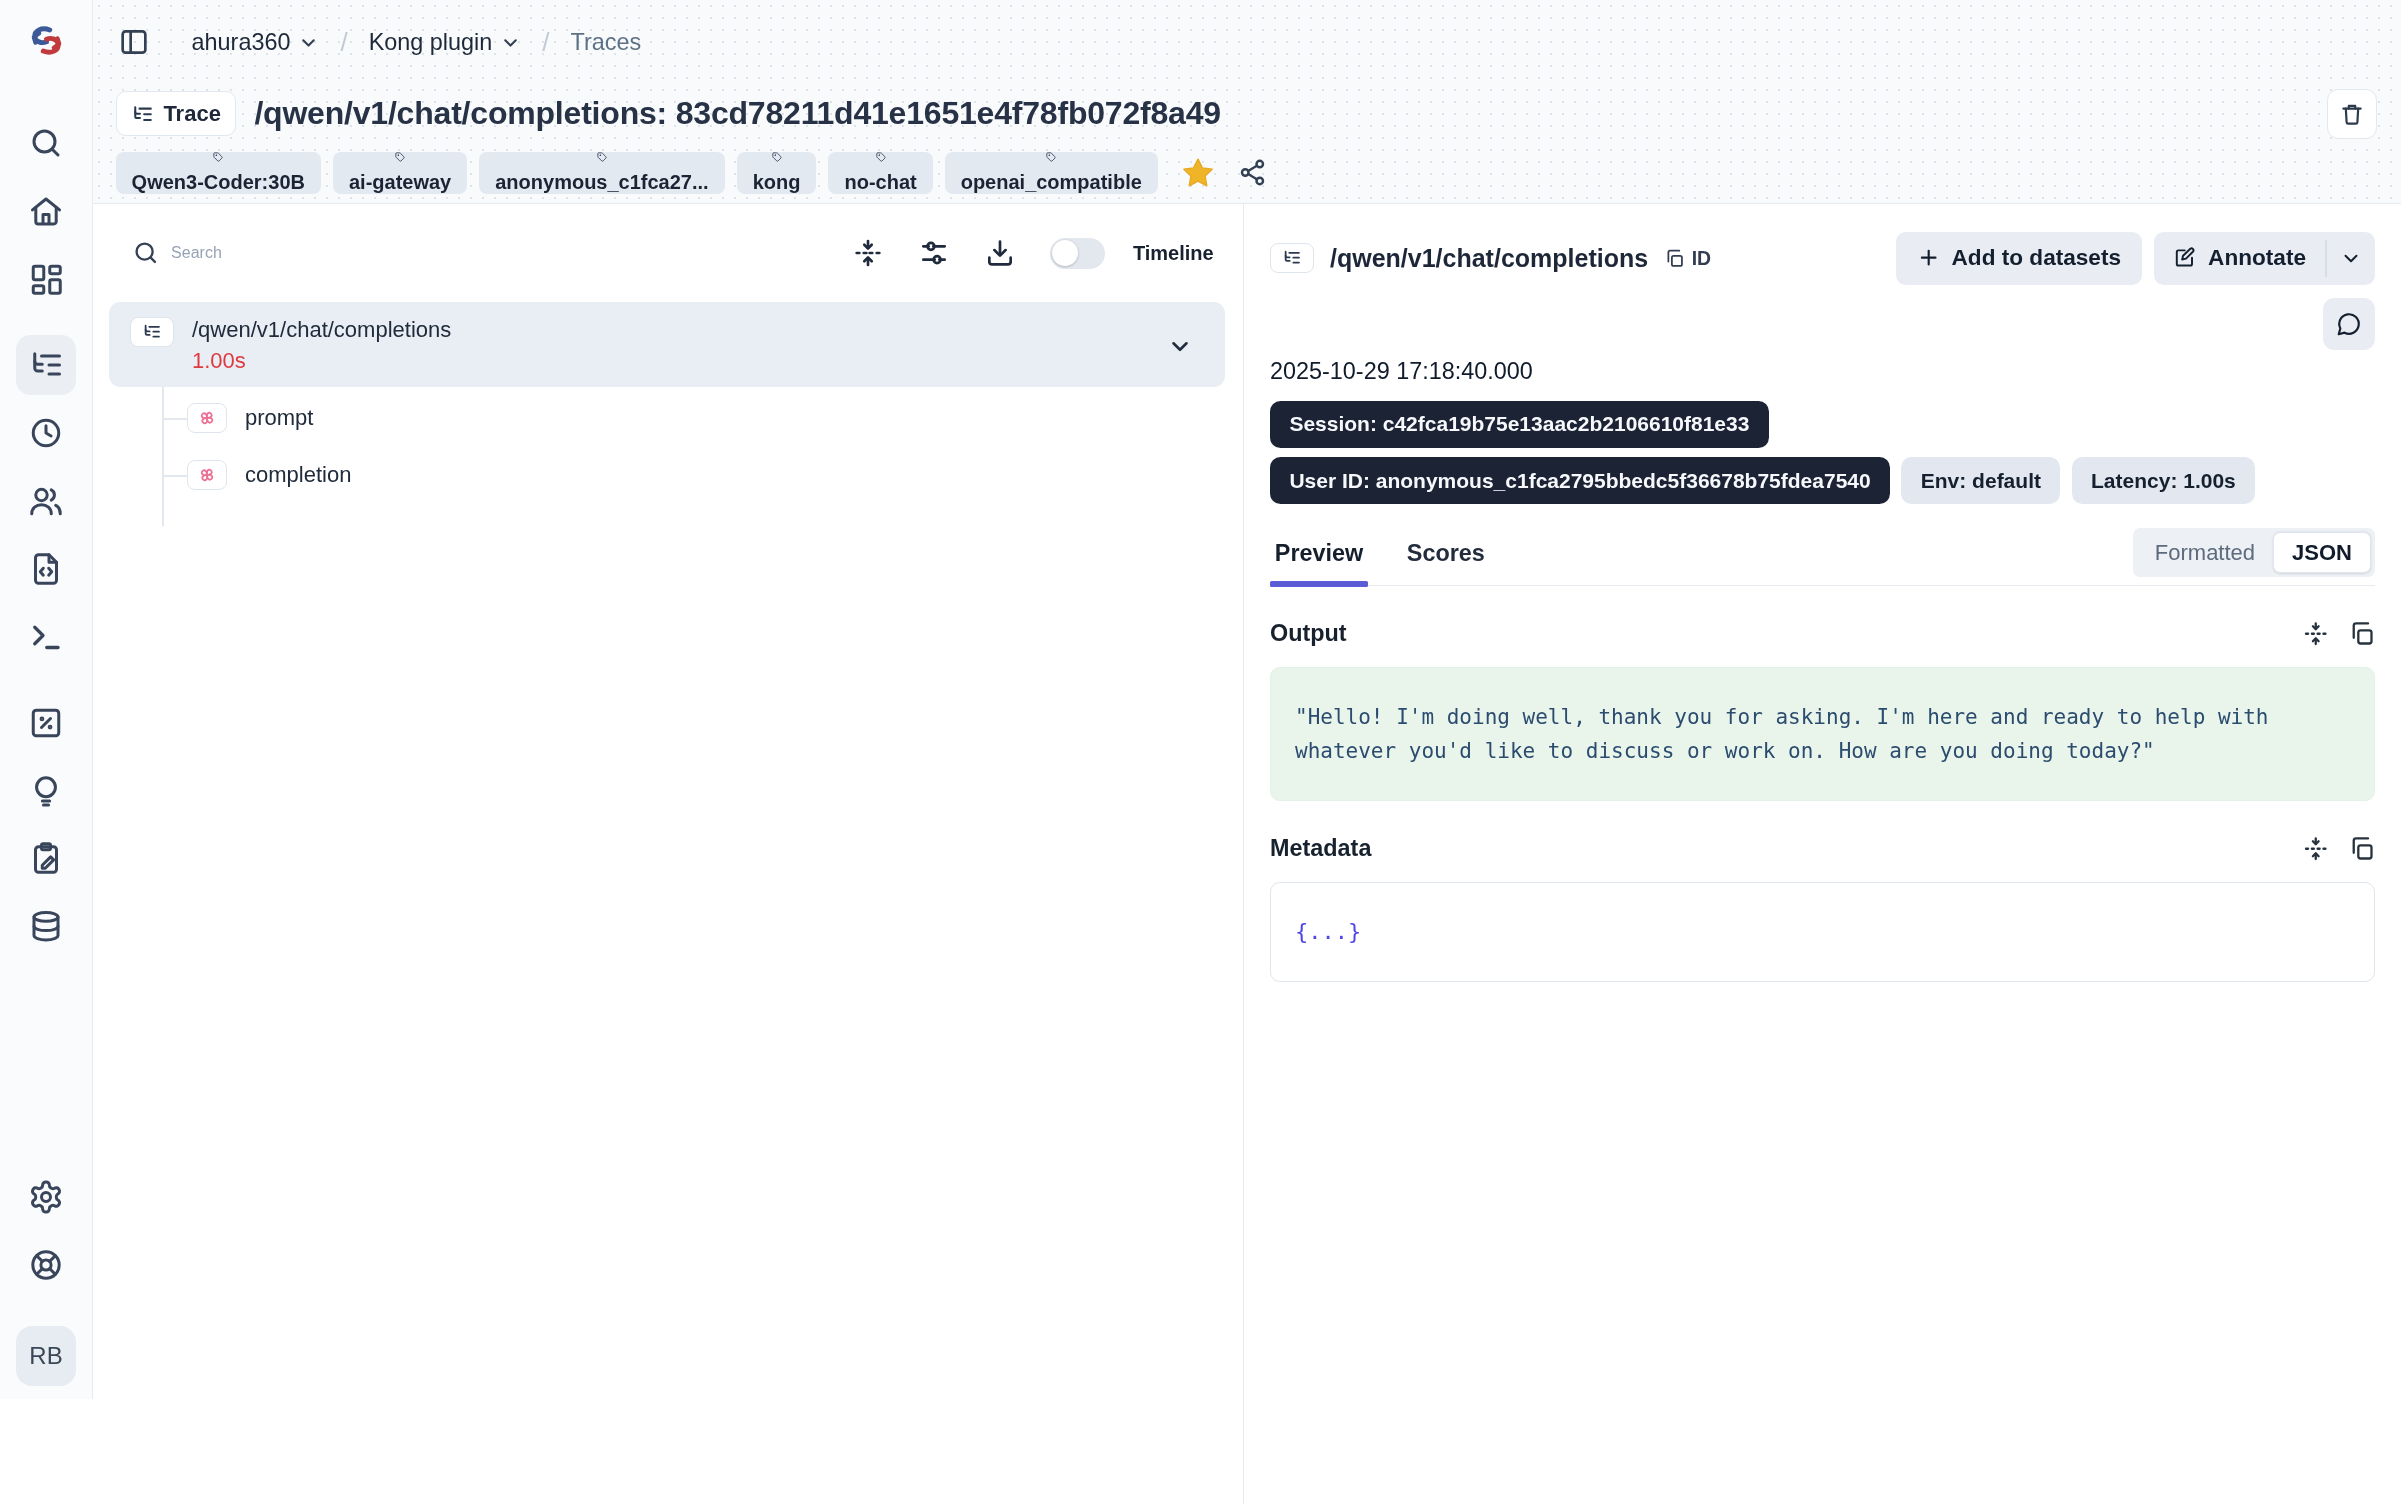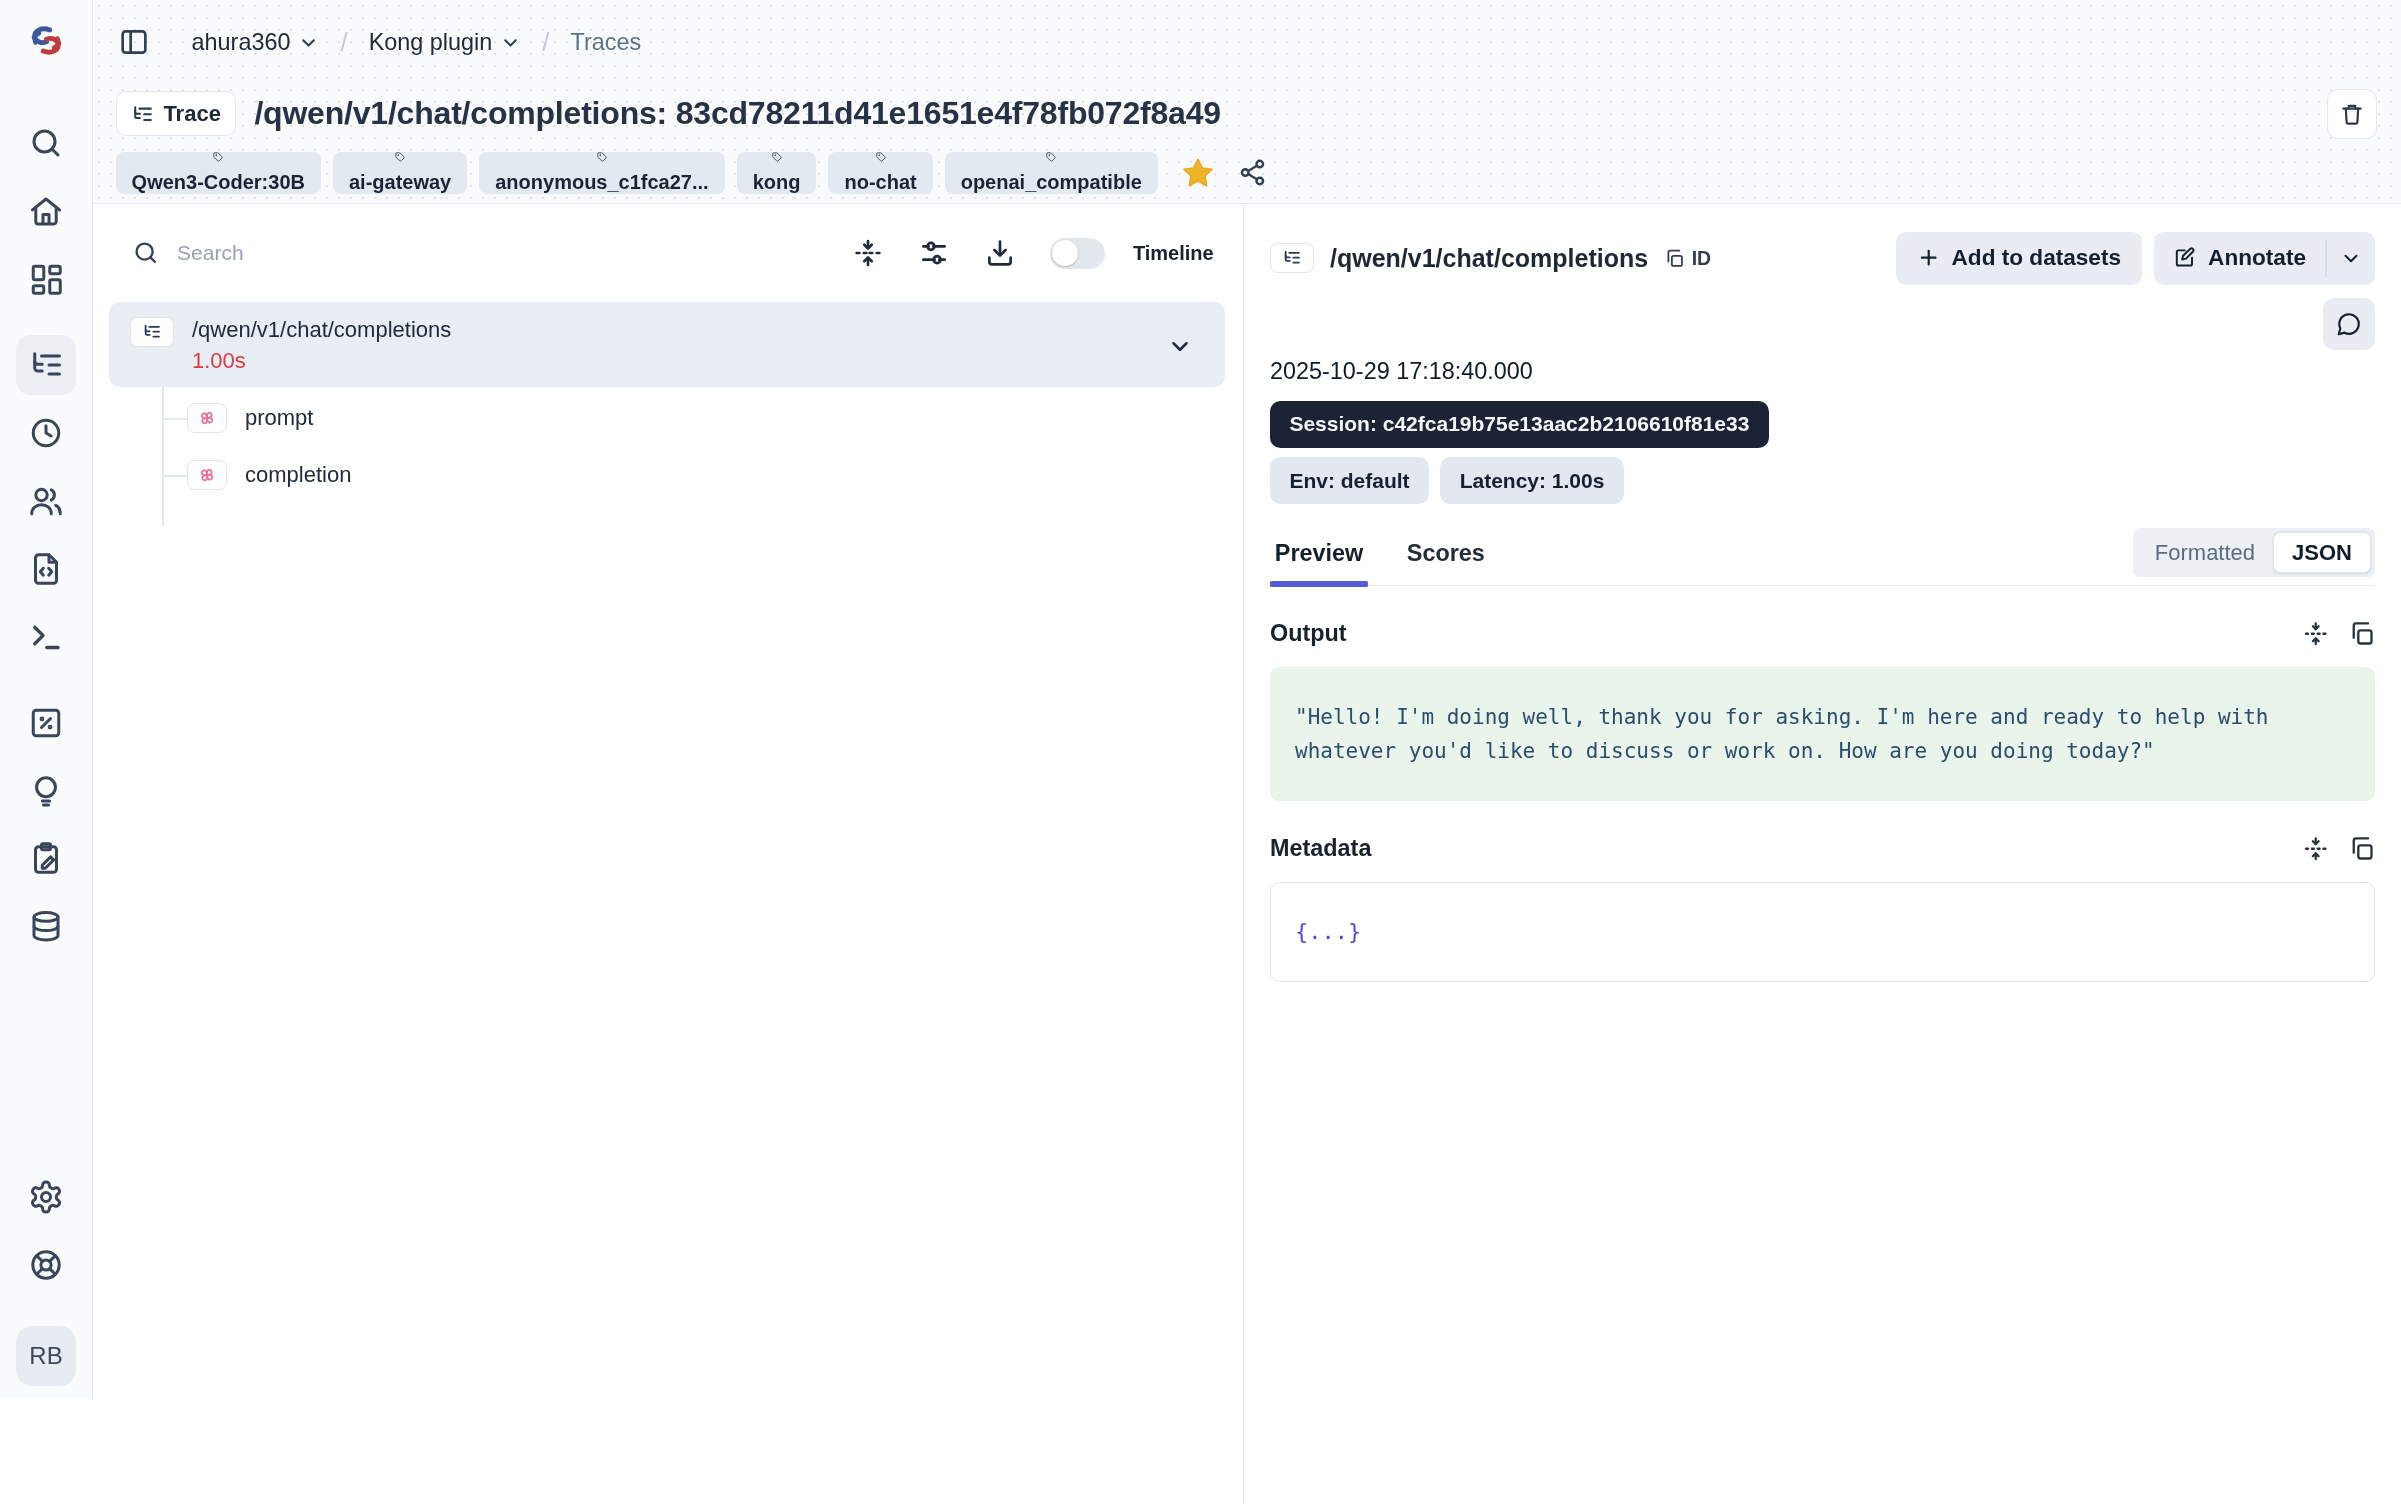--- a/index.html
+++ b/index.html
@@ -58,21 +58,21 @@
 
   
   .content { flex:1; display:flex; min-height:0; border-bottom:1.6px solid #e7ebf0; height:1294px; }
   .left-panel { width:1151px; border-right:1.6px solid #e7ebf0; background:#fff; flex-shrink:0;
     padding:22.6px 18px 0 16px; }
   .right-panel { flex:1; background:#fff; padding:27.5px 26px 0 26px; min-width:0; }
 
   
   .search-row { display:flex; align-items:center; padding:0 11.3px 0 22.6px; height:53px; }
   .search-row .mag { width:27.5px; height:27.5px; color:#33405400; color:#344054; }
-  .search-input { border:none; outline:none; background:transparent; font-size:21px; margin-left:18px;
+  .search-input { border:none; outline:none; background:transparent; font-size:16px; margin-left:12px;
     flex:1; color:#1e293b; font-family:"Liberation Sans", sans-serif; min-width:81px; }
   .search-input::placeholder { color:#97a3b4; }
   .tool-ic { width:32px; height:32px; color:#1f2b3d; margin-left:34px; cursor:pointer; flex-shrink:0; }
   .switch { width:55px; height:31px; border-radius:15.4px; background:#e3e8ef; margin-left:34px;
     position:relative; cursor:pointer; flex-shrink:0; }
   .switch .knob { position:absolute; left:2.4px; top:2.4px; width:26px; height:26px; border-radius:50%;
     background:#fff; box-shadow:0 0.8px 2.4px rgba(0,0,0,.25); }
   .timeline-label { font-size:20px; font-weight:700; color:#17212f; margin-left:28px; }
 
   
@@ -551,20 +551,21 @@
           </div>
         </div>
 
         <div class="timestamp">2025-10-29 17:18:40.000</div>
 
         <div class="badge-rows">
           <div class="badge-row">
             <div class="pill dark">Session: c42fca19b75e13aac2b2106610f81e33</div>
           </div>
           <div class="badge-row">
+            <div class="pill dark">User ID: anonymous_c1fca2795bbedc5f36678b75fdea7540</div>
             <div class="pill light">Env: default</div>
             <div class="pill light">Latency: 1.00s</div>
           </div>
         </div>
 
         <div class="tabs-row">
           <div class="tab active">Preview</div>
           <div class="tab">Scores</div>
           <div class="tabs-spacer"></div>
           <div class="seg-toggle">

